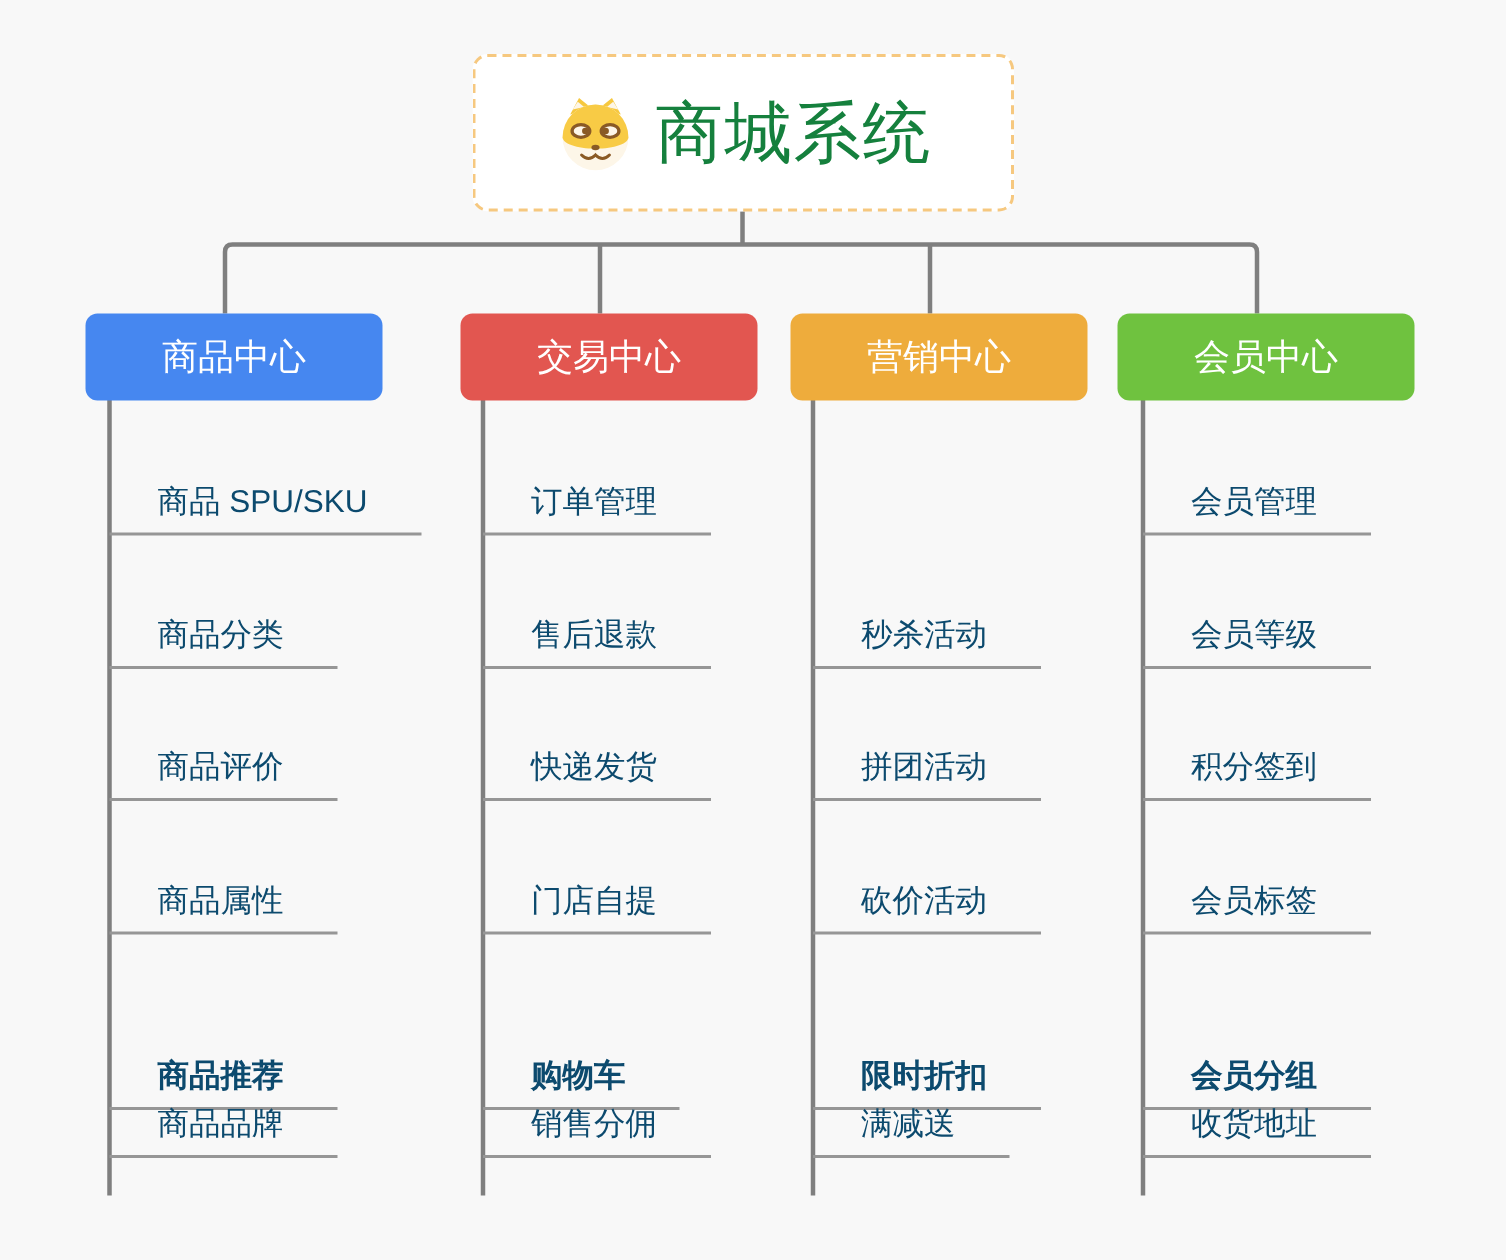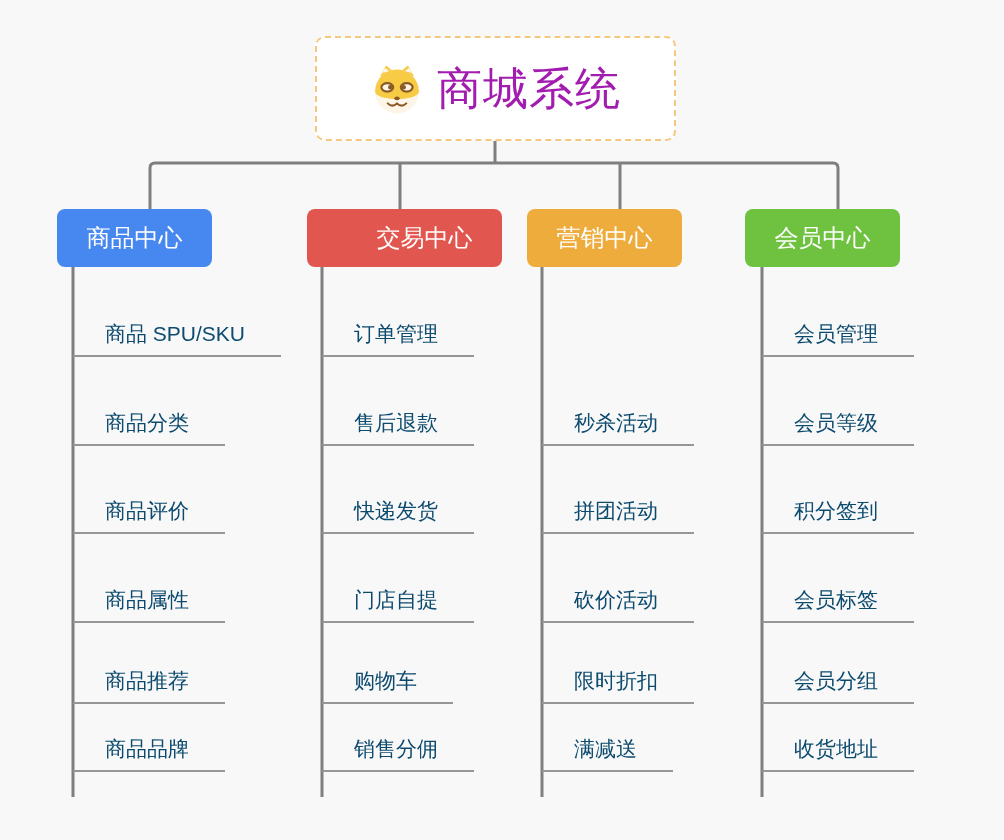--- a/index.html
+++ b/index.html
@@ -24,47 +24,47 @@
     box-sizing:border-box;
     display:flex;align-items:center;justify-content:center;gap:13px;
   }
   .root-title{
     font-size:45px;
     letter-spacing:1px;
     white-space:nowrap;
   }
   .doge{width:54px;height:56px;flex:0 0 auto;}
   .branch{
-    position:absolute;top:209px;height:58px;width:155px;
+    position:absolute;top:209px;height:58px;width:198px;
     border-radius:8px;
     display:flex;align-items:center;justify-content:center;
     color:#ffffff;
     font-size:24px;
     white-space:nowrap;
   }
   .branch.b0{left:57px;}
-  .branch.b1{left:307px;padding-left:40px;}
+  .branch.b1{left:307px;}
   .branch.b2{left:527px;}
   .branch.b3{left:745px;}
   .item{
     position:absolute;
     height:44px;
     box-sizing:border-box;
     display:flex;align-items:flex-end;
     padding:0 36px 7px 32px;
     border-bottom:2px solid #969696;
     font-size:21px;
     color:#0c4a6e;
     white-space:nowrap;
   }
   
   .c0{left:73px;} .c1{left:322px;} .c2{left:542px;} .c3{left:762px;}
   
   .r0{top:313px;} .r1{top:402px;} .r2{top:490px;}
-  .r3{top:579px;} .r4{top:660px;} .r5{top:728px;}
+  .r3{top:579px;} .r4{top:696px;font-weight:bold;} .r5{top:728px;}
 </style>
 </head>
 <body>
 
 <div class="canvas">
 
   <svg class="connectors" viewBox="0 0 1004 840">
     <g fill="none" stroke-width="3" stroke="#7f7f7f">
 
       <path d="M495 141 V163"></path>
@@ -88,21 +88,21 @@
       <path d="M50,12 L46,6 L41,10 Z" fill="#fdf6e8"></path>
       <circle cx="32" cy="34" r="26" fill="#fdf6e8"></circle>
       <path d="M6,34 a26,26 0 0 1 52,0 c0,5 -11,9 -26,9 s-26,-4 -26,-9 z" fill="#f8cb45"></path>
       <ellipse cx="20.5" cy="29" rx="7" ry="5" fill="#fdf6e8" stroke="#8a5a25" stroke-width="2.6"></ellipse>
       <ellipse cx="43.5" cy="29" rx="7" ry="5" fill="#fdf6e8" stroke="#8a5a25" stroke-width="2.6"></ellipse>
       <circle cx="24" cy="29" r="2.6" fill="#8a5a25"></circle>
       <circle cx="40" cy="29" r="2.6" fill="#8a5a25"></circle>
       <ellipse cx="32" cy="42" rx="3.2" ry="2.2" fill="#8a5a25"></ellipse>
       <path d="M21,48 q5.5,5.5 11,0 q5.5,5.5 11,0" stroke="#8a5a25" stroke-width="2.4" fill="none" stroke-linecap="round"></path>
     </svg>
-    <span class="root-title" style="color: #a21caf;">商城系统</span>
+    <span class="root-title" style="color: #15803d;">商城系统</span>
   </div>
 
   <div class="branch b0" style="background-color: rgb(70, 135, 240);">
       <span>商品中心</span>
     </div>
   <div class="branch b1" style="background-color: rgb(226, 86, 80);">
       <span>交易中心</span>
     </div>
   <div class="branch b2" style="background-color: rgb(238, 172, 60);">
       <span>营销中心</span>

